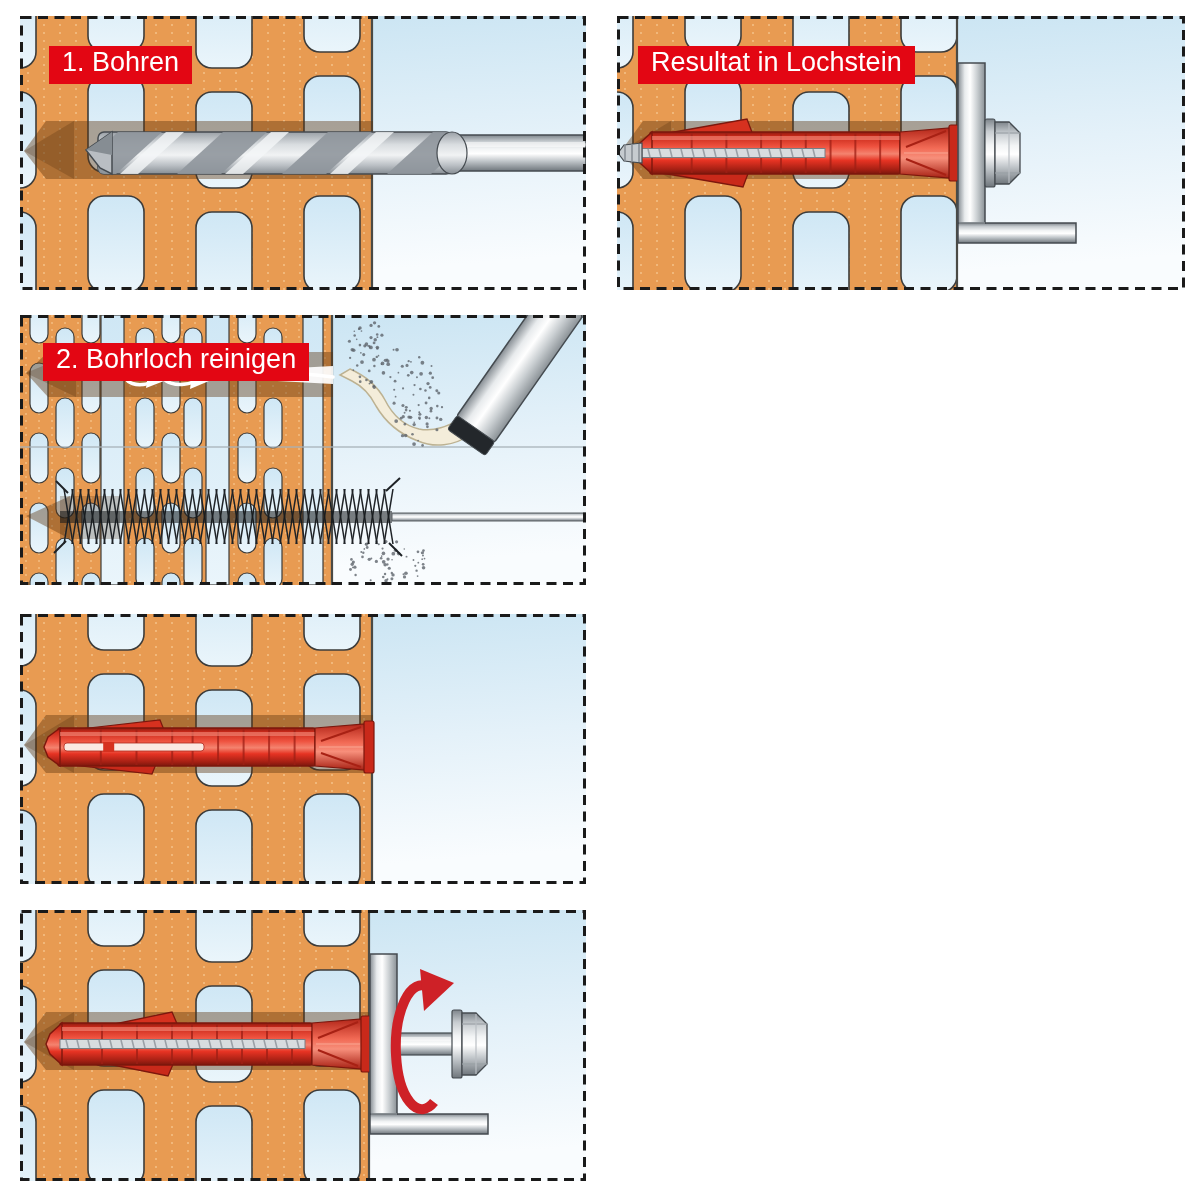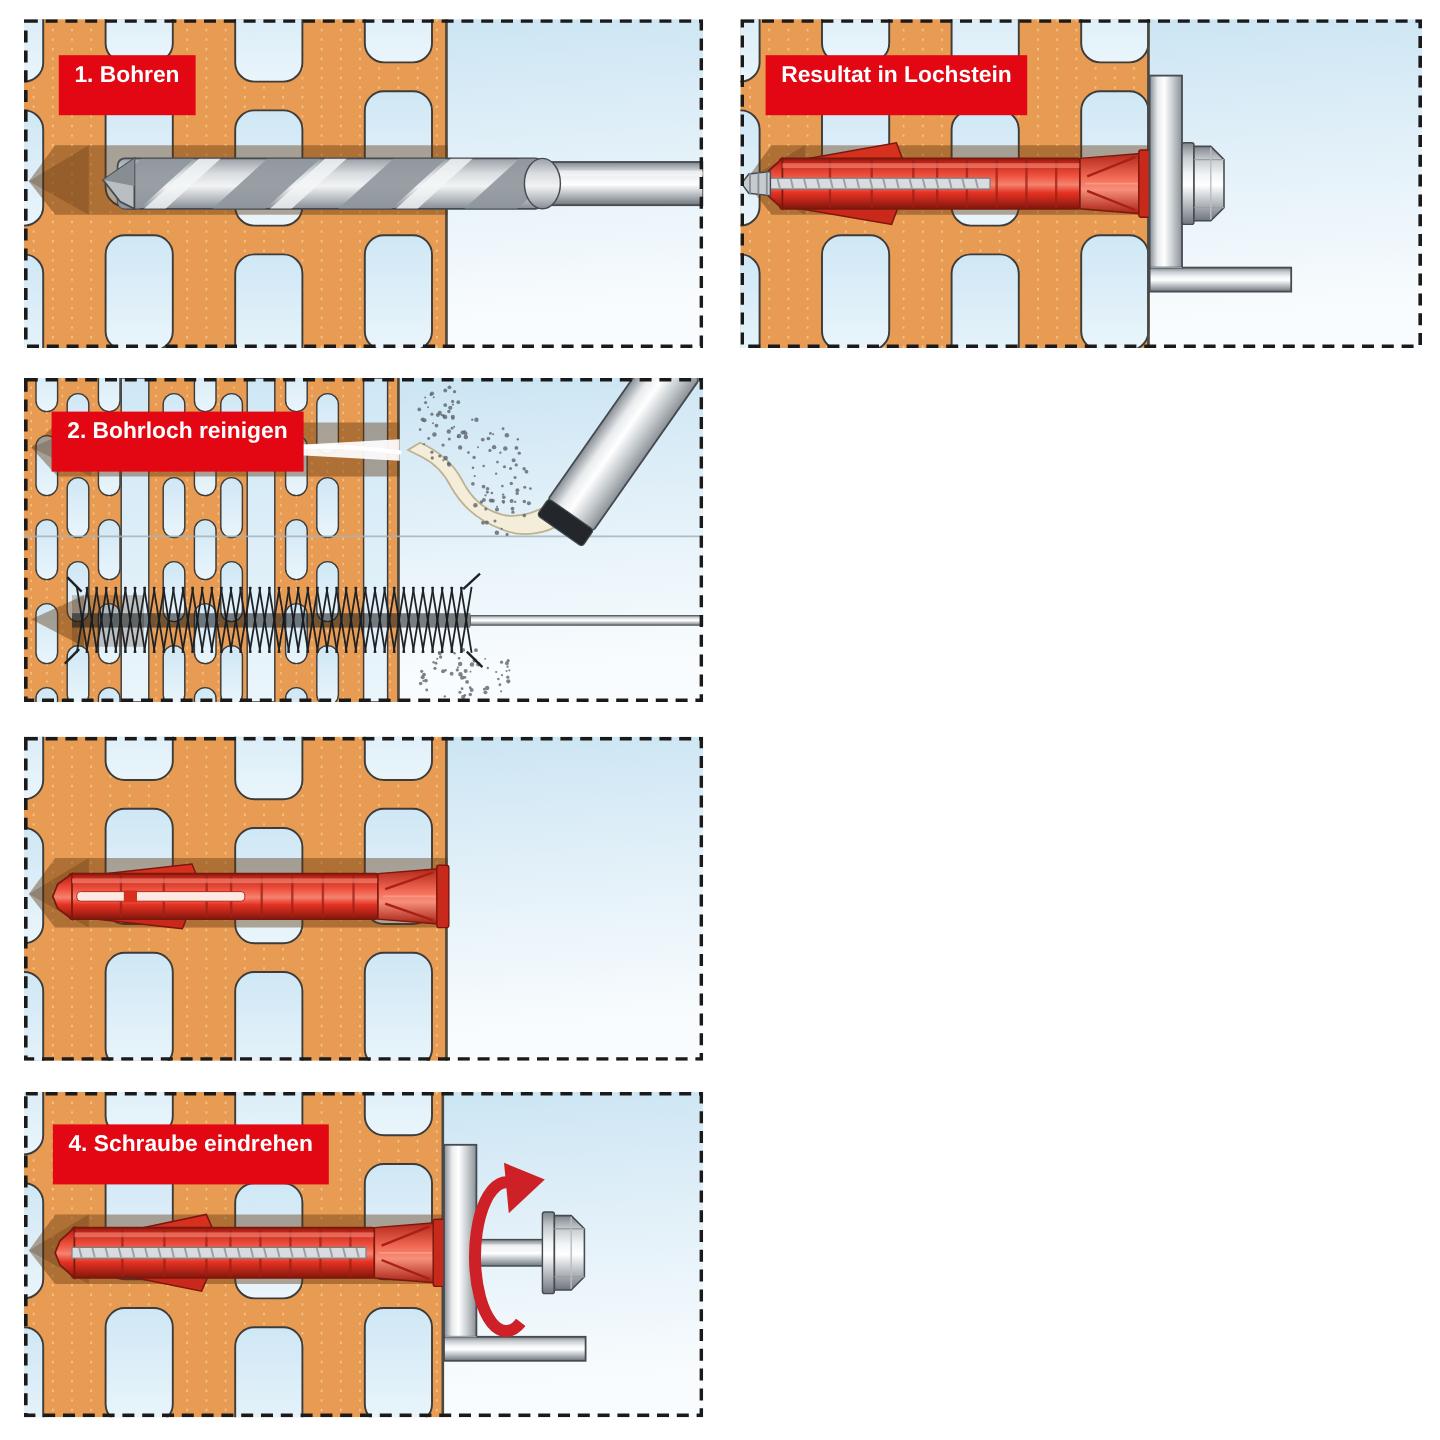--- a/index.html
+++ b/index.html
@@ -1,21 +1,21 @@
 <!DOCTYPE html>
 <html><head>
 <meta charset="utf-8">
 <style>
   html,body{margin:0;padding:0;background:#FFFFFF;}
   .page{position:relative;width:1200px;height:1200px;background:#FFFFFF;overflow:hidden;
         font-family:"Liberation Sans", sans-serif;}
   .panel{position:absolute;}
   .panel svg{display:block;}
   .step-label{position:absolute;display:inline-block;white-space:nowrap;
-      font-weight:bold;font-size:19px;line-height:27px;padding:3px 13px 20px 13px;
+      font-weight:normal;font-size:27px;line-height:27px;padding:3px 13px 8px 13px;
       letter-spacing:0px;}
 </style>
 </head>
 <body>
 
 <div class="page">
 
   <section class="panel" style="left:20px;top:16px;width:566px;height:274px;">
     <svg id="svg-step-1" viewBox="0 0 566 274" width="566" height="274">
         <defs>
@@ -987,16 +987,15 @@
           <line x1="456" y1="104" x2="456" y2="164" stroke="#B9BEC3" stroke-width="1.2"></line>
         </g>
         <g>
           <path d="M 414 192 A 26 62 0 1 1 408 77" stroke="#CE2127" stroke-width="10" fill="none"></path>
           <polygon points="400,59 434,73 404,101" fill="#CE2127"></polygon>
         </g>
         <g>
           <rect x="1.5" y="1.5" width="563" height="268" fill="none" stroke="#1A1A1A" stroke-width="3" stroke-dasharray="10 6.5"></rect>
         </g>
       </svg>
-    <div class="step-label" style="left: 24px; top: 27px; background: rgb(227, 6, 19); color: rgb(255, 255, 255);">4. Schraube eindrehen</div>
   </section>
 
 </div>
 
 </body></html>

